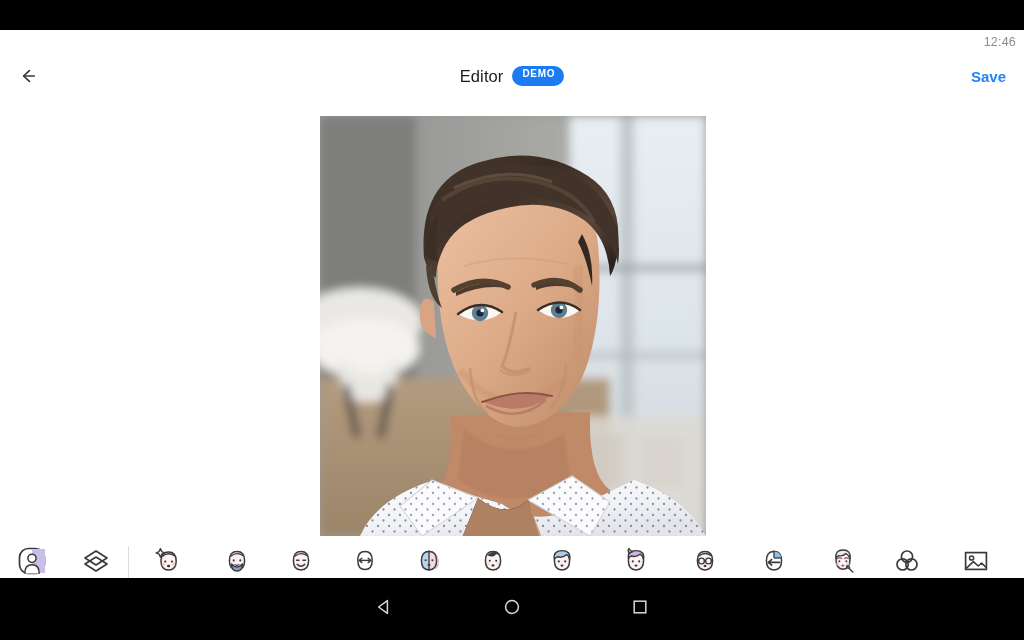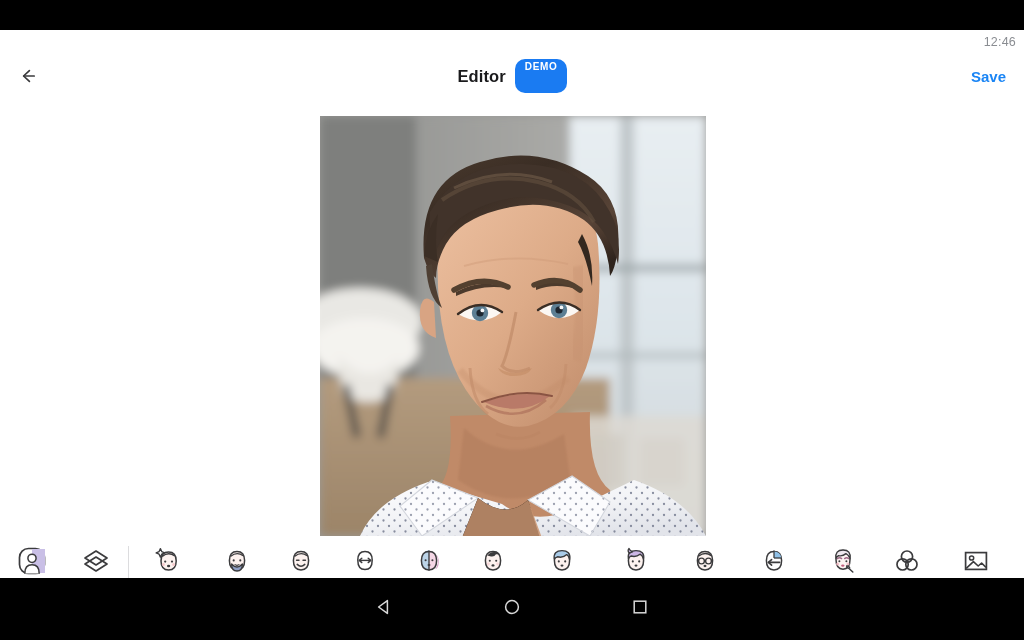--- a/index.html
+++ b/index.html
@@ -36,28 +36,28 @@
     display:flex; align-items:center; justify-content:center;
     cursor:pointer;
   }
   .back-btn svg { display:block; }
 
   .title-wrap {
     position:absolute; left:0; right:0; top:0; height:48px;
     display:flex; align-items:center; justify-content:center; gap:9px;
   }
   .title-text {
-    font-size:16.5px; font-weight:bold; color:#1a1a1c; letter-spacing:.1px;
+    font-size:16.5px; font-weight:normal; color:#1a1a1c; letter-spacing:.1px;
   }
   .demo-badge {
     display:inline-block;
     background:#1a7bf2;
     color:#ffffff;
     font-size:10px; font-weight:bold; letter-spacing:.7px;
-    padding:3px 9px 20px 10px;
+    padding:3px 9px 7px 10px;
     border-radius:10px;
     line-height:1.05;
   }
   .save-btn {
     position:absolute; right:10px; top:0; height:48px;
     display:flex; align-items:center;
     font-size:15px; font-weight:bold; color:#1a85f5; cursor:pointer;
     padding:0 8px;
     margin-left:20px;
   }

